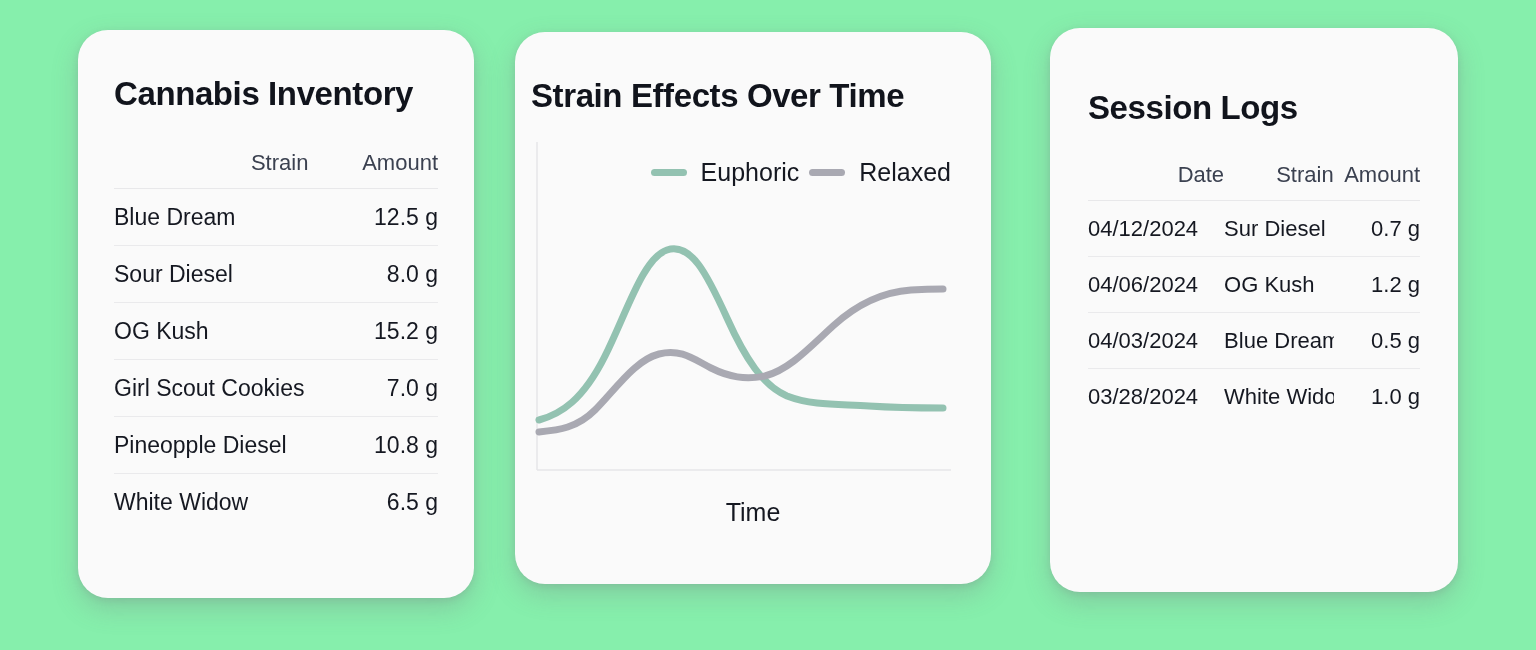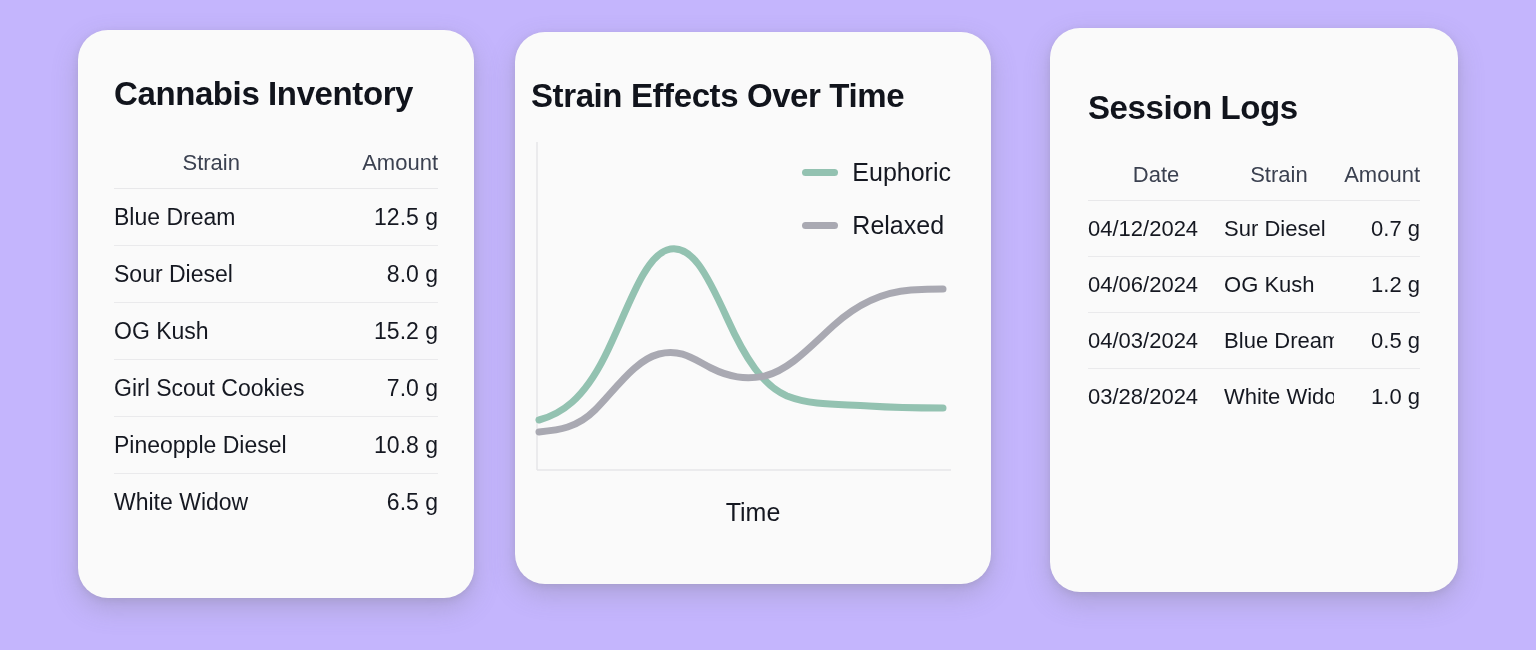--- a/index.html
+++ b/index.html
@@ -12,21 +12,21 @@
     height: 650px;
     overflow: hidden;
     font-family: "Liberation Sans", sans-serif;
     -webkit-font-smoothing: antialiased;
   }
 
   .stage {
     position: relative;
     width: 1536px;
     height: 650px;
-    background: #c4b5fd;
+    background: #86efac;
   }
 
   
   .card {
     position: absolute;
     background: #fafafa;
     border-radius: 30px;
     box-shadow: 0 10px 26px rgba(120,120,130,0.30),
                 0 2px 6px rgba(120,120,130,0.18);
     overflow: hidden;
@@ -69,21 +69,21 @@
   
   .tbl {
     width: 100%;
     border-collapse: collapse;
     table-layout: fixed;
   }
   .tbl th {
     font-size: 22px;
     font-weight: 400;
     color: #3b4150;
-    text-align: center;
+    text-align: right;
     padding: 0 0 12px 0;
     border-bottom: 1px solid #e8e8ea;
     white-space: nowrap;
   }
   .tbl td {
     font-size: 23px;
     font-weight: 400;
     color: #151821;
     padding: 15px 0 14px 0;
     border-bottom: 1px solid #eaeaec;
@@ -119,22 +119,21 @@
     top: 0;
     width: 420px;
     height: 340px;
     display: block;
   }
   .legend {
     position: absolute;
     right: 0px;
     top: 16px;
     display: flex;
-    flex-direction: column;
-    gap: 24px;
+    gap: 10px;
   }
   .legend-row {
     display: flex;
     align-items: center;
     gap: 14px;
   }
   .legend-swatch {
     width: 36px;
     height: 7px;
     border-radius: 4px;

